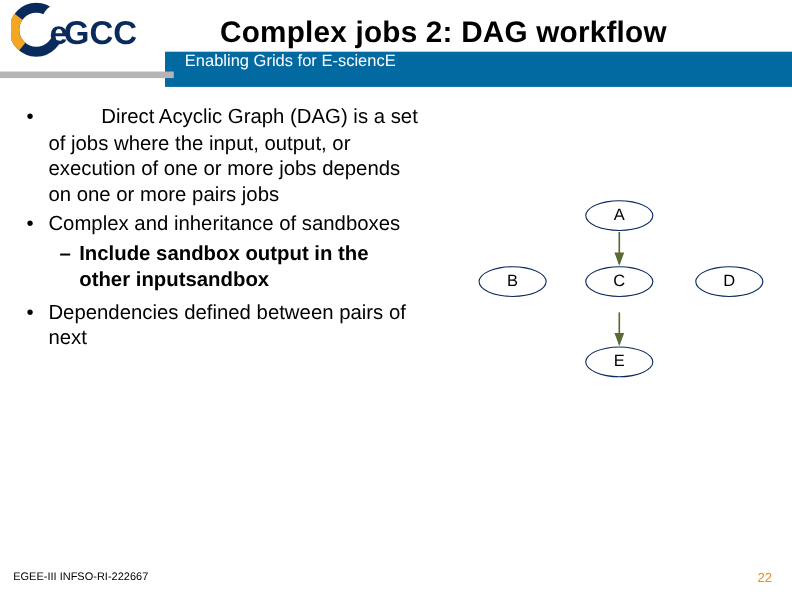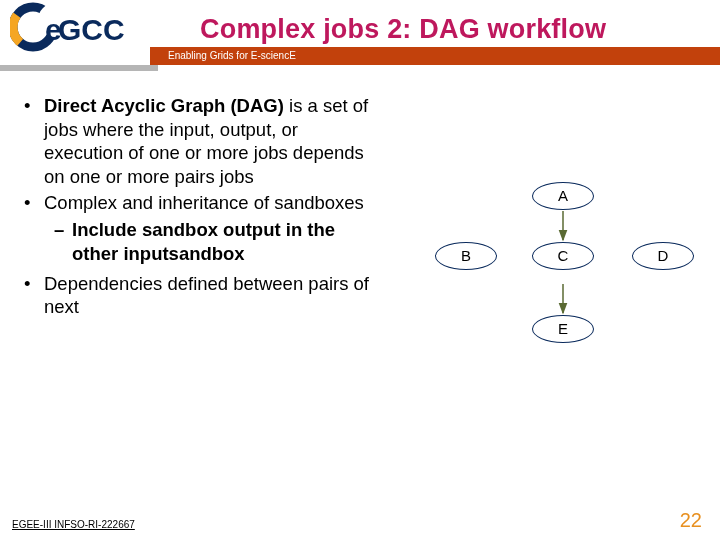--- a/index.html
+++ b/index.html
@@ -23,32 +23,32 @@
     width: 145px;
     height: 50px;
   }
   .logo svg { width: 100%; height: 100%; }
   .title {
     position: absolute;
     left: 200px;
     top: 14px;
     font-size: 27px;
     font-weight: bold;
-    color: #be185d;
+    color: #000000;
     letter-spacing: 0.2px;
   }
   .subtitle-band {
     position: absolute;
     top: 47px;
     left: 150px;
     right: 0;
-    height: 18px;
-    background: #c2410c;
+    height: 32px;
+    background: #0369a1;
     color: #fff;
-    font-size: 10px;
+    font-size: 15px;
     padding-left: 18px;
     line-height: 18px;
   }
   .gray-bar {
     position: absolute;
     top: 65px;
     left: 0;
     width: 158px;
     height: 6px;
     background: #b5b5b5;
@@ -75,21 +75,21 @@
   .sub-bullet-row {
     display: flex;
     margin-left: 34px;
     font-weight: bold;
     margin-top: 4px;
     margin-bottom: 6px;
   }
   .sub-bullet-dash {
     flex: 0 0 18px;
   }
-  .bold { font-weight: bold; }
+  .bold { font-weight: normal; margin-left: 48px; }
   .diagram {
     position: absolute;
     top: 170px;
     left: 400px;
     width: 305px;
     height: 210px;
   }
   .node {
     position: absolute;
     width: 62px;
@@ -101,27 +101,26 @@
     font-size: 15px;
     font-weight: normal;
     background: #fff;
   }
   .footer {
     position: absolute;
     bottom: 10px;
     left: 12px;
     font-size: 10px;
     color: #000;
-    text-decoration: underline;
   }
   .page-num {
     position: absolute;
     bottom: 8px;
     right: 18px;
-    font-size: 20px;
+    font-size: 12px;
     color: #e89020;
     font-weight: normal;
   }
 </style>
 </head>
 <body>
 
 <div class="header">
   <div class="logo">
     <svg viewBox="0 0 145 50">

